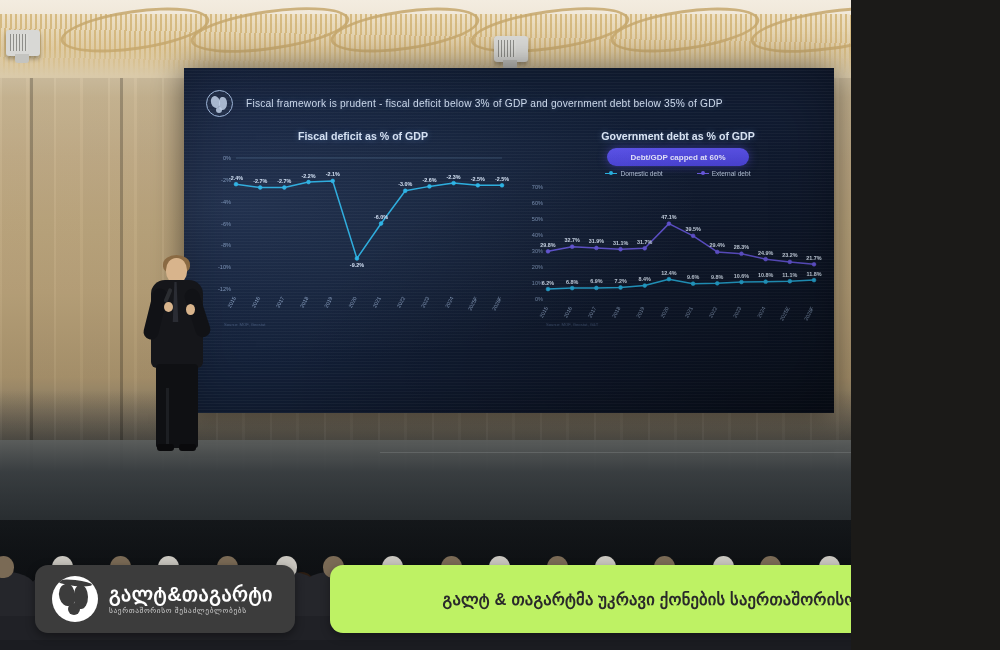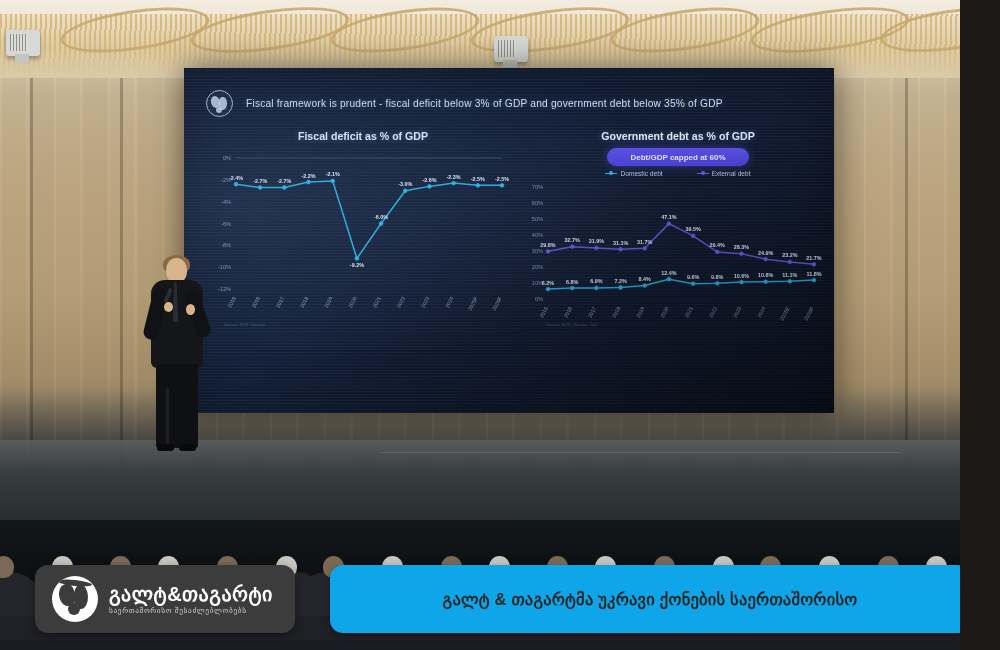--- a/index.html
+++ b/index.html
@@ -1,19 +1,19 @@
 <!DOCTYPE html>
 <html><head>
 <meta charset="utf-8">
 <style>
   * { margin:0; padding:0; box-sizing:border-box; }
   html,body { width:1000px; height:650px; overflow:hidden;
     font-family:"Liberation Sans", sans-serif; background:#1b1a18; }
 
-  #stage { position:relative; width:960px; height:650px; overflow:hidden; }
+  #stage { position:relative; width:851px; height:650px; overflow:hidden; }
 
   
   .room {
     position:absolute; inset:0;
     background:
       
       linear-gradient(to bottom, rgba(0,0,0,0) 60%, rgba(10,12,14,.55) 72%, rgba(8,9,11,.9) 100%),
       linear-gradient(to bottom,
         #efe7d8 0%, #e6dcc8 4%,
         #d9cbb0 8%,
@@ -156,21 +156,21 @@
   .gt-mark span{position:absolute;background:#3c3c3c;border-radius:50%}
   .gt-mark .m1{width:16px;height:22px;left:7px;top:8px;transform:rotate(-16deg);border-radius:60% 40% 50% 50%}
   .gt-mark .m2{width:14px;height:24px;left:22px;top:9px;border-radius:45% 55% 55% 45%}
   .gt-mark .m3{width:12px;height:12px;left:16px;top:27px}
   .gt-mark .m4{width:34px;height:6px;left:6px;top:4px;border-radius:50%;transform:rotate(6deg)}
   .gt-txt{display:flex;flex-direction:column;gap:2px}
   .gt-name{color:#fff;font-size:20px;font-weight:bold;letter-spacing:.5px;line-height:1}
   .gt-sub{color:#cfcfcf;font-size:7.4px;letter-spacing:.6px}
 
   .greenbar{position:absolute;left:330px;top:565px;width:640px;height:68px;border-radius:13px;
-    background:#0ea5e9;display:flex;flex-direction:column;align-items:center;justify-content:center;
+    background:#bef264;display:flex;flex-direction:column;align-items:center;justify-content:center;
     gap:3px;box-shadow:0 3px 10px rgba(0,0,0,.35)}
   .gb-line{color:#2a2a2a;font-size:16.5px;font-weight:bold;letter-spacing:.2px;white-space:nowrap;line-height:1.1}
 </style>
 </head>
 <body>
 
 <div id="stage">
 
   <div class="room"></div>
   <div class="wood"></div>

